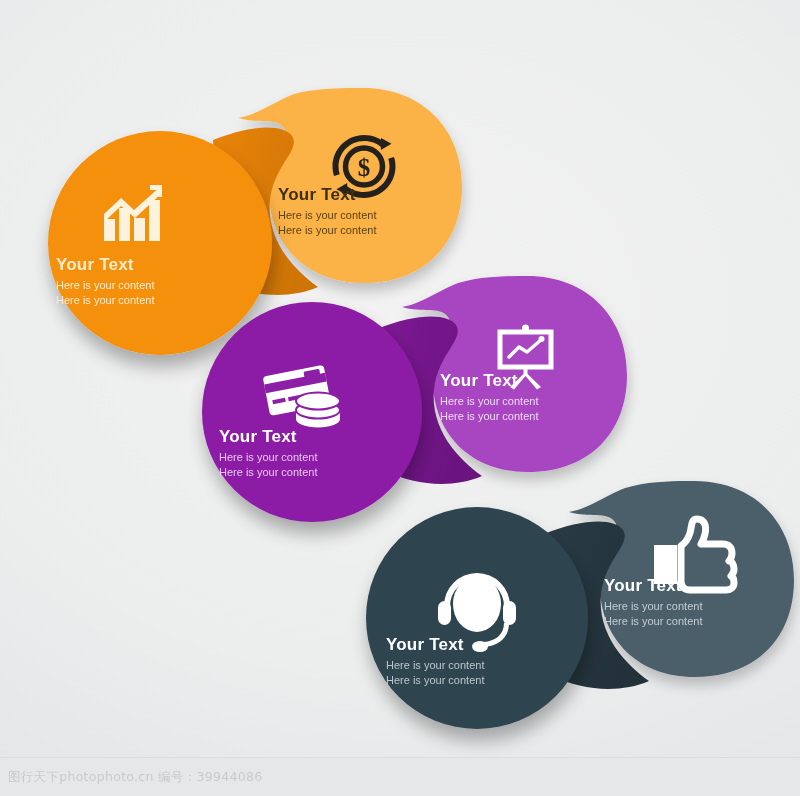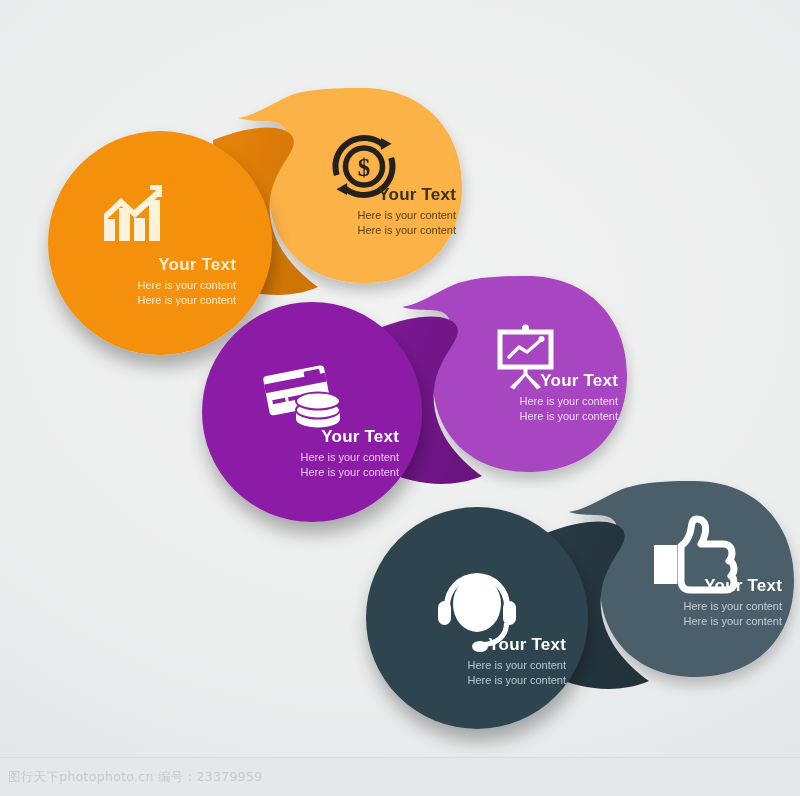--- a/index.html
+++ b/index.html
@@ -19,21 +19,21 @@
   }
   #art {
     position: absolute;
     inset: 0;
     width: 800px;
     height: 796px;
     display: block;
   }
   .bubble-text {
     position: absolute;
-    text-align: right;
+    text-align: left;
     line-height: 1.0;
     user-select: none;
     pointer-events: none;
   }
   .bubble-text .title {
     font-size: 17px;
     font-weight: bold;
     letter-spacing: 0.2px;
     display: block;
     margin-bottom: 5px;
@@ -286,15 +286,15 @@
     <span class="line">Here is your content</span>
   </div>
 
   <div class="bubble-text" id="t-steel" style="color:#c3ced4;">
     <span class="title" style="color:#ffffff;">Your Text</span>
     <span class="line">Here is your content</span>
     <span class="line">Here is your content</span>
   </div>
 
   <div id="footer-bar"></div>
-  <div id="watermark">图行天下photophoto.cn  编号：23379959</div>
+  <div id="watermark">图行天下photophoto.cn  编号：39944086</div>
 
 </div>
 
 </body></html>

